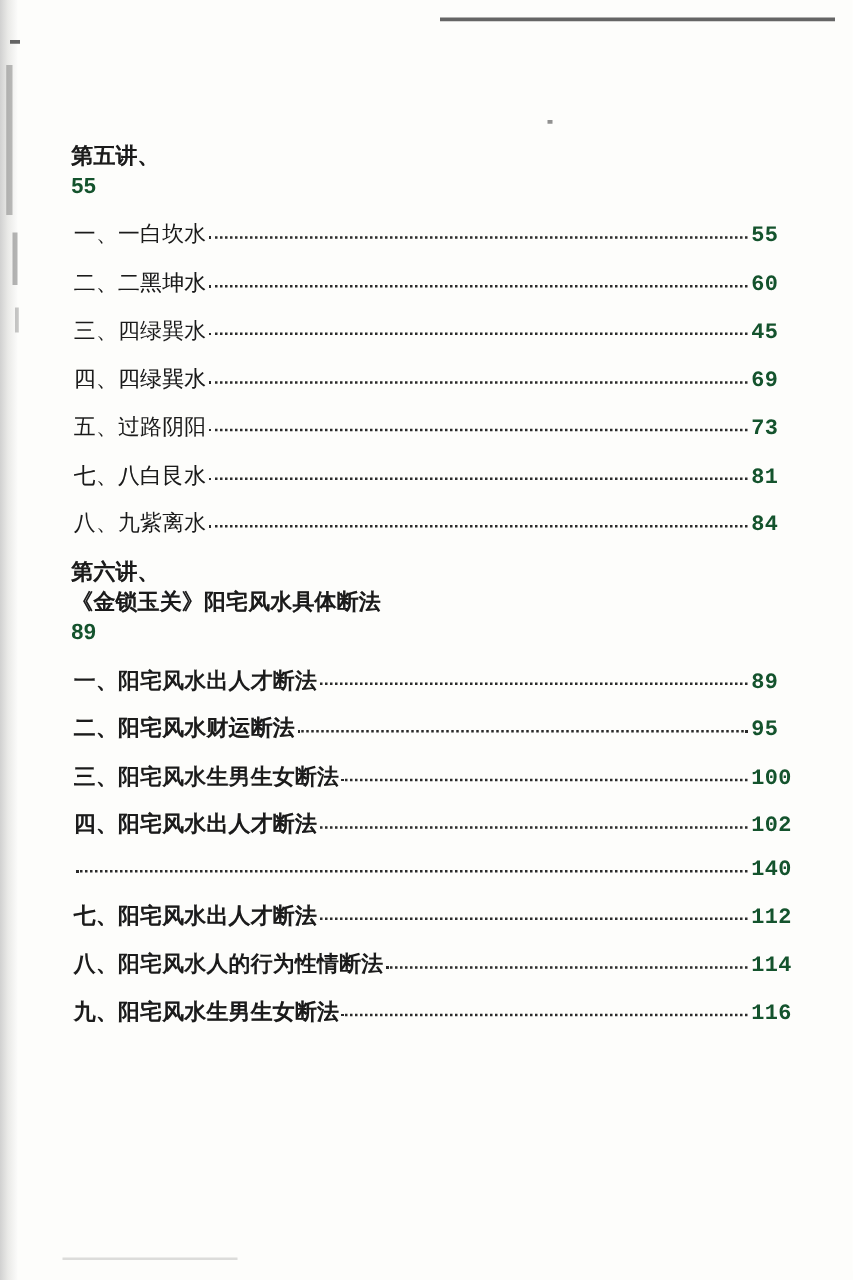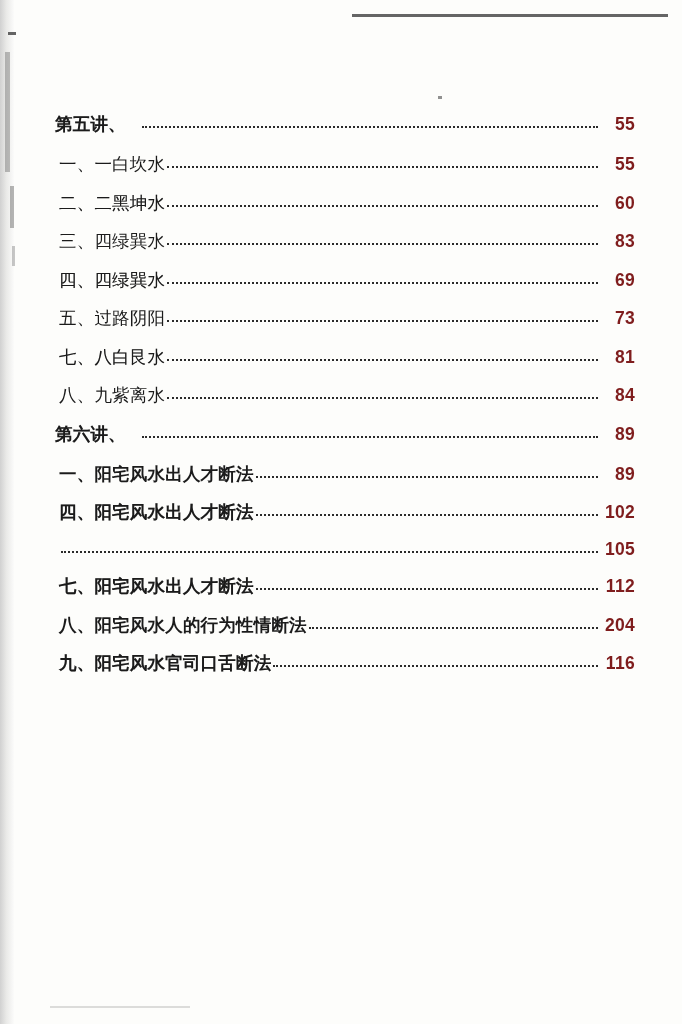--- a/index.html
+++ b/index.html
@@ -54,23 +54,25 @@
     display: flex;
     align-items: baseline;
     font-size: 17.5px;
     color: #1b1b1b;
     margin-bottom: 14.5px;
     white-space: nowrap;
   }
   .toc-row.section {
     font-weight: bold;
     margin-bottom: 16px;
+    flex-direction: column;
   }
   .toc-row.sub {
     padding-left: 4px;
+    font-family: Liberation Mono, monospace;
   }
   .toc-row.sub-b {
     font-weight: bold;
   }
 
   .lead-label {
     flex: 0 0 auto;
     letter-spacing: .2px;
   }
   .lead-gap {
@@ -82,22 +84,21 @@
     overflow: hidden;
     margin: 0 3px 0 2px;
     position: relative;
     top: -2px;
     border-bottom: 2px dotted #2a2a2a;
     height: 0;
   }
   .pg {
     flex: 0 0 auto;
     font-weight: bold;
-    color: #7f1d1d;
-    text-align: right;
+    color: #14532d;
     min-width: 34px;
     letter-spacing: .3px;
   }
   
   .toc-row:nth-child(odd) .lead-label { text-shadow: 0 0 .4px rgba(0,0,0,.35); }
 </style>
 </head>
 <body>
 
 <div class="page">
@@ -123,21 +124,21 @@
         <span class="pg">55</span>
       </div>
       <div class="toc-row sub">
         <span class="lead-label">二、二黑坤水</span>
         <span class="dots"></span>
         <span class="pg">60</span>
       </div>
       <div class="toc-row sub">
         <span class="lead-label">三、四绿巽水</span>
         <span class="dots"></span>
-        <span class="pg">83</span>
+        <span class="pg">45</span>
       </div>
       <div class="toc-row sub">
         <span class="lead-label">四、四绿巽水</span>
         <span class="dots"></span>
         <span class="pg">69</span>
       </div>
       <div class="toc-row sub">
         <span class="lead-label">五、过路阴阳</span>
         <span class="dots"></span>
         <span class="pg">73</span>
@@ -148,46 +149,57 @@
         <span class="pg">81</span>
       </div>
       <div class="toc-row sub">
         <span class="lead-label">八、九紫离水</span>
         <span class="dots"></span>
         <span class="pg">84</span>
       </div>
       <div class="toc-row section">
         <span class="lead-label">第六讲、</span>
         <span class="lead-gap"></span>
+        <span class="lead-label">《金锁玉关》阳宅风水具体断法</span>
         <span class="dots"></span>
         <span class="pg">89</span>
       </div>
       <div class="toc-row sub sub-b">
         <span class="lead-label">一、阳宅风水出人才断法</span>
         <span class="dots"></span>
         <span class="pg">89</span>
       </div>
       <div class="toc-row sub sub-b">
+        <span class="lead-label">二、阳宅风水财运断法</span>
+        <span class="dots"></span>
+        <span class="pg">95</span>
+      </div>
+      <div class="toc-row sub sub-b">
+        <span class="lead-label">三、阳宅风水生男生女断法</span>
+        <span class="dots"></span>
+        <span class="pg">100</span>
+      </div>
+      <div class="toc-row sub sub-b">
         <span class="lead-label">四、阳宅风水出人才断法</span>
         <span class="dots"></span>
         <span class="pg">102</span>
       </div>
       <div class="toc-row sub sub-b">
         <span class="dots"></span>
-        <span class="pg">105</span>
+        <span class="pg">140</span>
       </div>
       <div class="toc-row sub sub-b">
         <span class="lead-label">七、阳宅风水出人才断法</span>
         <span class="dots"></span>
         <span class="pg">112</span>
       </div>
       <div class="toc-row sub sub-b">
         <span class="lead-label">八、阳宅风水人的行为性情断法</span>
         <span class="dots"></span>
-        <span class="pg">204</span>
-      </div>
-      <div class="toc-row sub sub-b">
-        <span class="lead-label">九、阳宅风水官司口舌断法</span>
+        <span class="pg">114</span>
+      </div>
+      <div class="toc-row sub sub-b">
+        <span class="lead-label">九、阳宅风水生男生女断法</span>
         <span class="dots"></span>
         <span class="pg">116</span>
       </div>
     </div>
 </div>
 
 </body></html>

